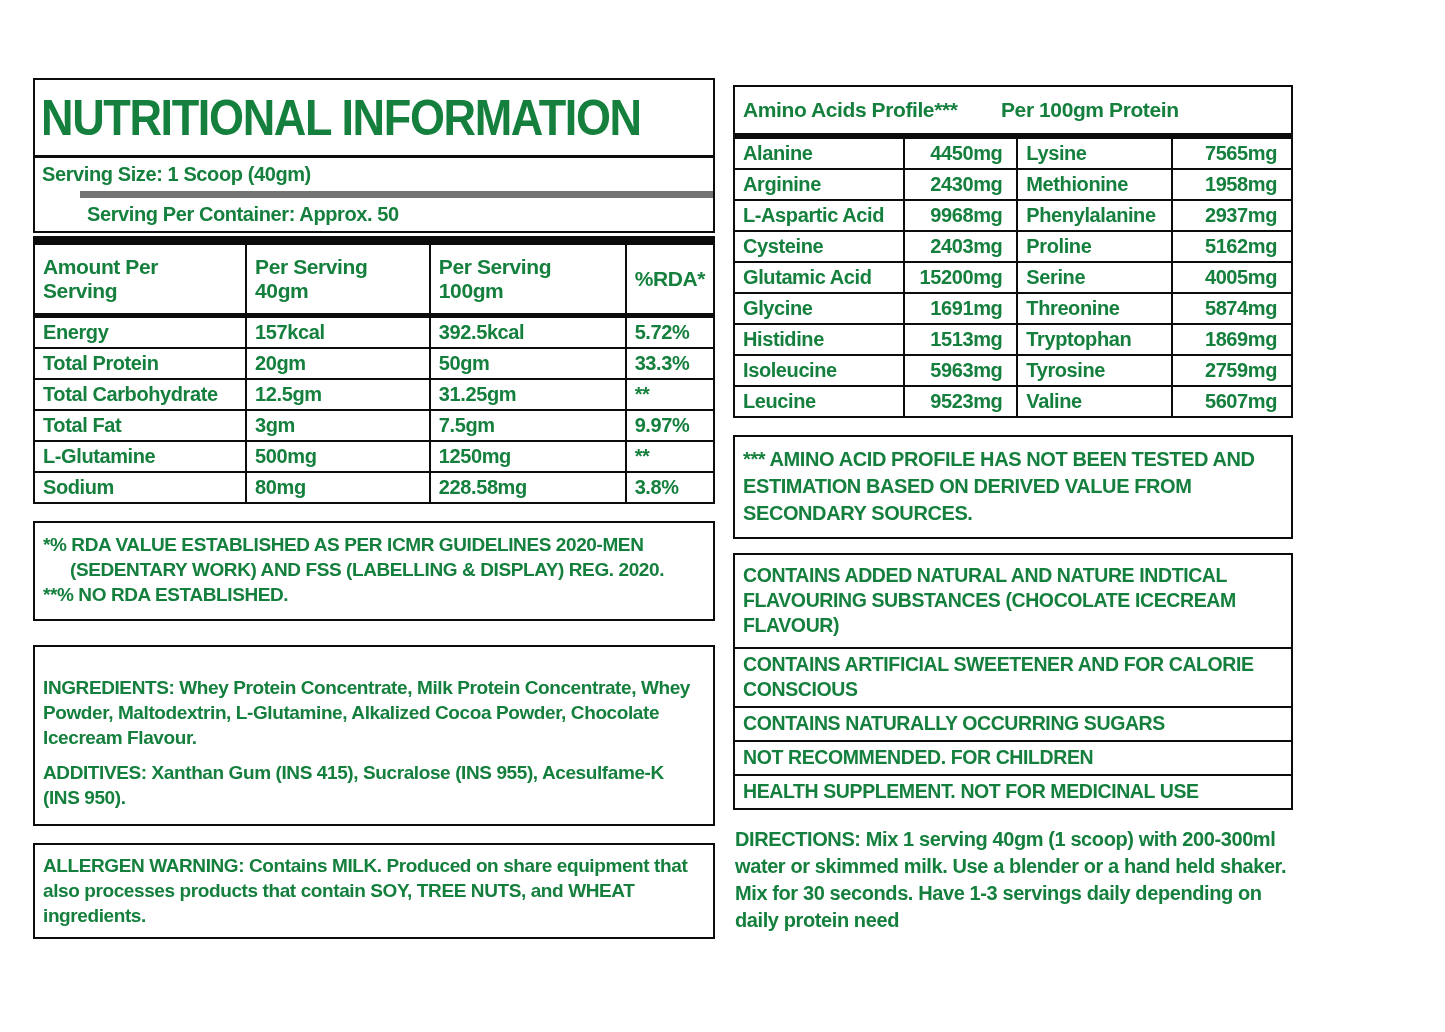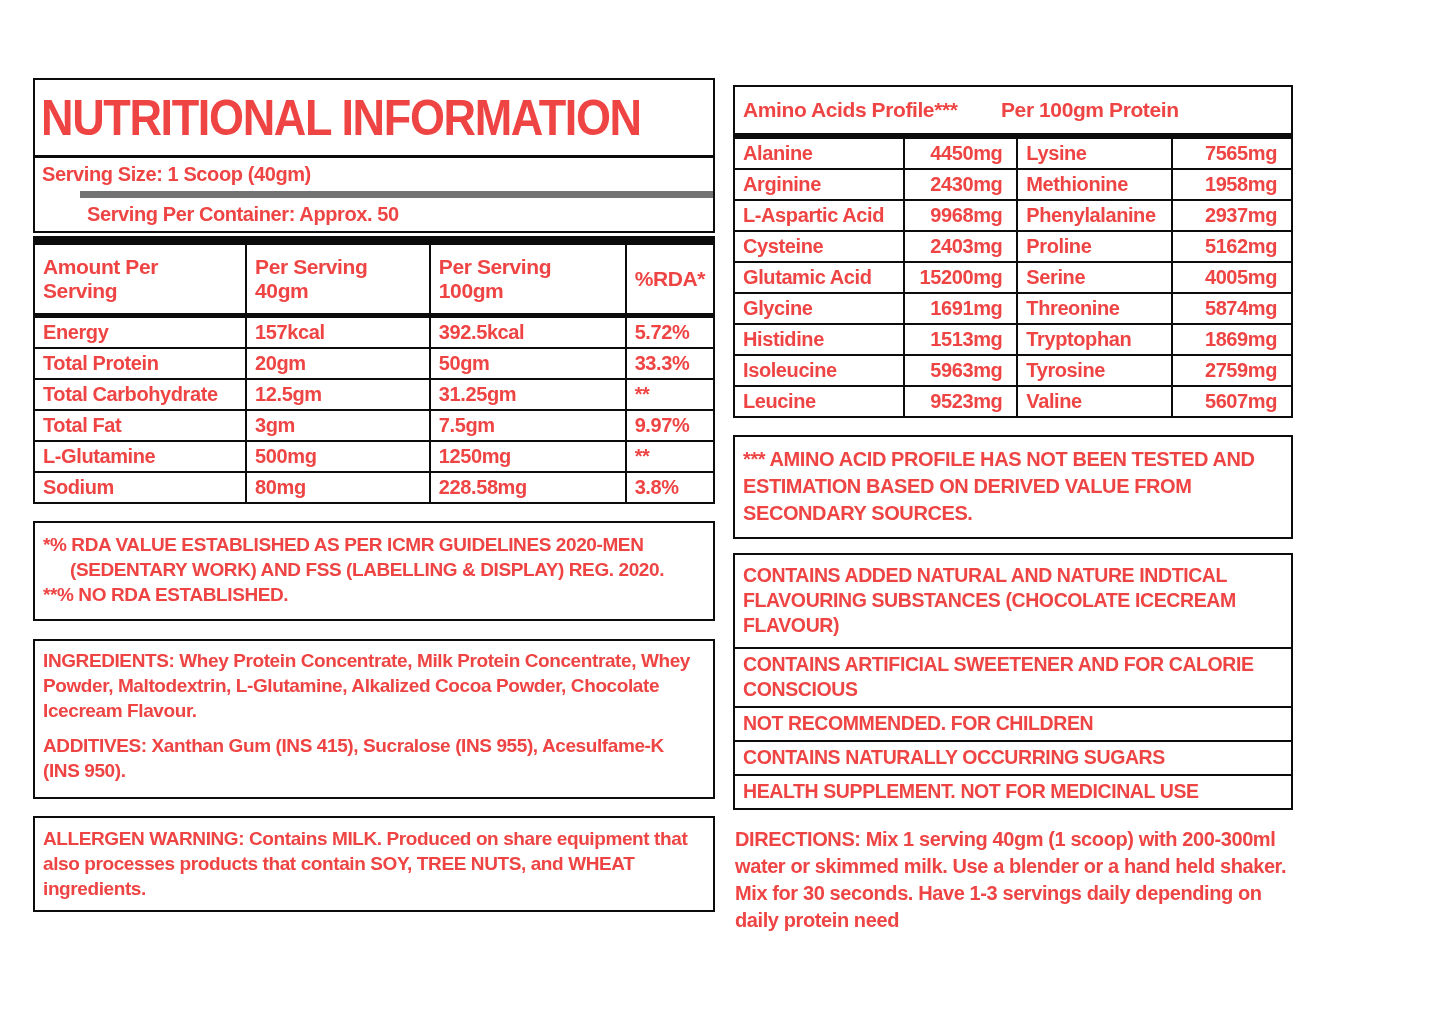--- a/index.html
+++ b/index.html
@@ -1,19 +1,19 @@
 <!DOCTYPE html>
 <html><head>
 <meta charset="utf-8">
 <style>
   * { margin:0; padding:0; box-sizing:border-box; }
   html,body { background:#ffffff; }
   .page {
     position:relative; width:1445px; height:1032px; background:#ffffff;
-    font-family:"Liberation Sans", sans-serif; font-weight:700; color:#ef4444;
+    font-family:"Liberation Sans", sans-serif; font-weight:700; color:#15803d;
     letter-spacing:-0.4px;
   }
   .col-left  { position:absolute; left:33px;  top:78px; width:682px; }
   .col-right { position:absolute; left:733px; top:85px; width:560px; }
 
   
   .header-box { border:2px solid #0c0c0c; }
   .title-row { padding:9px 6px 8px 6px; border-bottom:3px solid #0c0c0c; }
   .title-row .big {
     display:inline-block; font-size:50px; letter-spacing:-1.5px;
@@ -33,21 +33,21 @@
   }
   .nutri-table td {
     font-size:20px; padding:3px 8px; height:30px;
     border:2px solid #0c0c0c;
   }
 
   
   .note-box { border:2px solid #0c0c0c; font-size:19px; line-height:25px; }
   .rda-box { margin-top:17px; padding:9px 10px 12px 8px; }
   .rda-indent { padding-left:27px; }
-  .ingr-box { margin-top:18px; padding:7px 10px 14px 8px; }
+  .ingr-box { margin-top:24px; padding:28px 10px 14px 8px; }
   .ingr-box .para + .para { margin-top:10px; }
   .allergen-box { margin-top:17px; padding:8px 10px 9px 8px; }
 
   
   .amino-table {
     width:100%; border-collapse:collapse; border:2px solid #0c0c0c;
   }
   .amino-head {
     display:flex; align-items:center; font-size:21px; padding:11px 8px;
   }
@@ -236,22 +236,22 @@
           <td class="val">5607mg</td>
         </tr>
       </tbody>
     </table>
 
     <div class="amino-note-box">*** AMINO ACID PROFILE HAS NOT BEEN TESTED AND ESTIMATION BASED ON DERIVED VALUE FROM SECONDARY SOURCES.</div>
 
     <div class="claims-stack">
       <div class="claim-row tall">CONTAINS ADDED NATURAL AND NATURE INDTICAL FLAVOURING SUBSTANCES (CHOCOLATE ICECREAM FLAVOUR)</div>
       <div class="claim-row">CONTAINS ARTIFICIAL SWEETENER AND FOR CALORIE CONSCIOUS</div>
+      <div class="claim-row">CONTAINS NATURALLY OCCURRING SUGARS</div>
       <div class="claim-row">NOT RECOMMENDED. FOR CHILDREN</div>
-      <div class="claim-row">CONTAINS NATURALLY OCCURRING SUGARS</div>
       <div class="claim-row">HEALTH SUPPLEMENT. NOT FOR MEDICINAL USE</div>
     </div>
 
     <div class="directions">
       <span class="inline-label">DIRECTIONS:</span>
       <span>Mix 1 serving 40gm (1 scoop) with 200-300ml water or skimmed milk. Use a blender or a hand held shaker. Mix for 30 seconds. Have 1-3 servings daily depending on daily protein need</span>
     </div>
 
   </div>
 </div>

